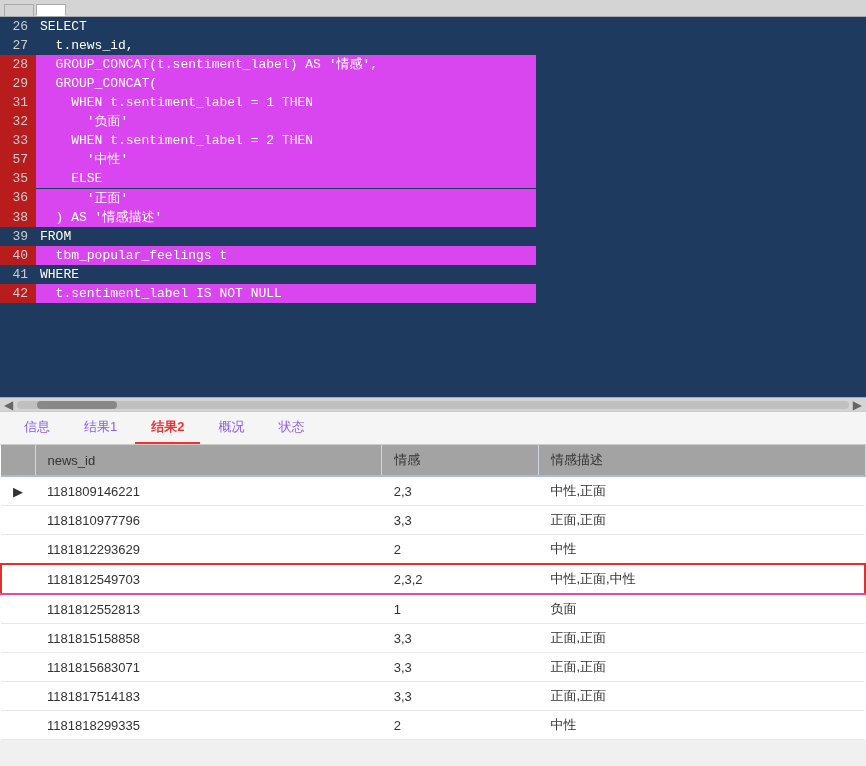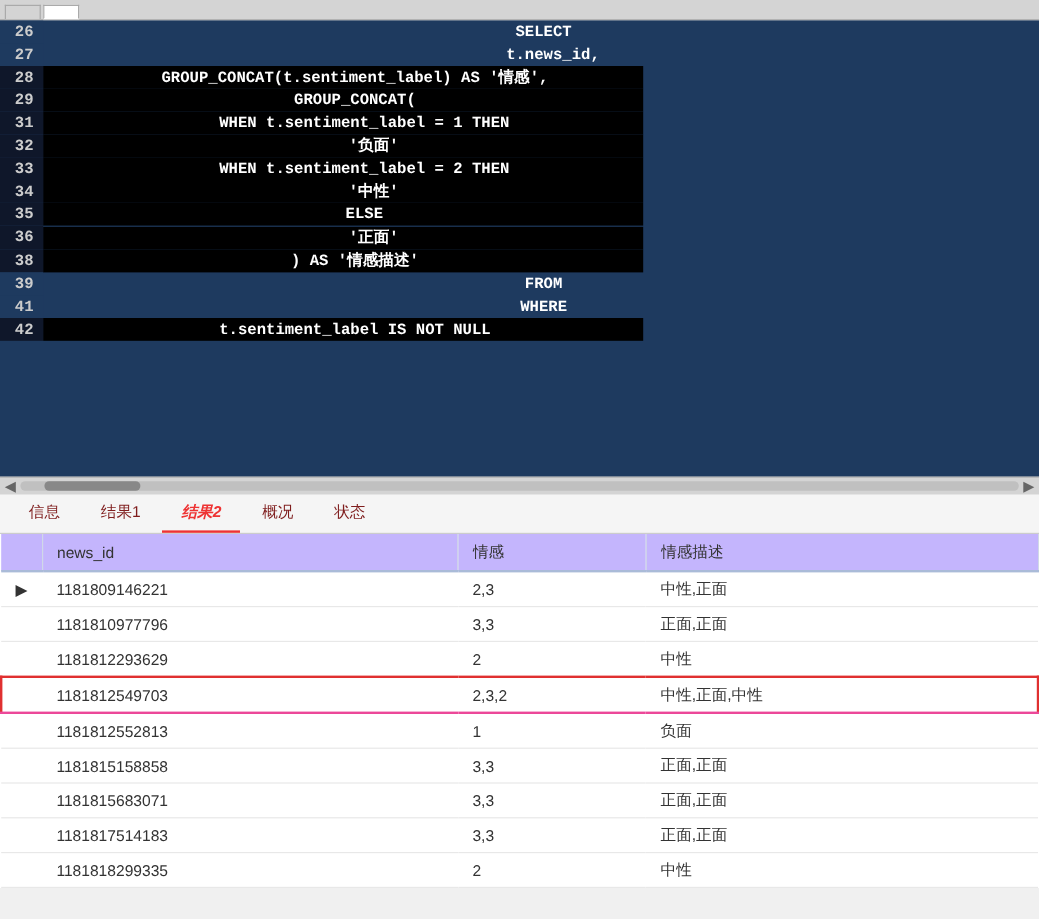--- a/index.html
+++ b/index.html
@@ -40,21 +40,20 @@
     
     .editor-area {
       background: #1e3a5f;
       color: #fff;
       font-family: Consolas, "Courier New", monospace;
       font-size: 13px;
       padding: 0;
       overflow-x: auto;
       height: 380px;
       position: relative;
-      font-weight: bold;
     }
 
     .code-table {
       width: 100%;
       border-collapse: collapse;
     }
     .code-table tr {
       line-height: 19px;
     }
     .line-num {
@@ -64,31 +63,30 @@
       padding-left: 4px;
       color: #ccc;
       user-select: none;
       background: #1e3a5f;
       vertical-align: top;
     }
     .line-code {
       padding-left: 4px;
       white-space: pre;
       color: #fff;
-      text-align: center;
     }
 
     
     .hl-blue .line-code {
-      background: #000000;
+      background: #d946ef;
       display: inline-block;
       min-width: 500px;
     }
     .hl-blue .line-num {
-      background: #0f172a;
+      background: #b91c1c;
     }
 
     
     .scroll-indicator {
       background: #d4d4d4;
       height: 14px;
       border-top: 1px solid #aaa;
       display: flex;
       align-items: center;
       padding: 0 4px;
@@ -115,45 +113,44 @@
     .bottom-tab-bar {
       display: flex;
       background: #f5f5f5;
       border-bottom: 1px solid #ccc;
       border-top: 1px solid #ccc;
       padding: 0 8px;
     }
     .bottom-tab {
       padding: 6px 16px;
       font-size: 13px;
-      color: #7f1d1d;
+      color: #8b5cf6;
       cursor: pointer;
       border-bottom: 2px solid transparent;
       margin-right: 2px;
     }
     .bottom-tab.active {
       color: #e33;
       border-bottom: 2px solid #e33;
       font-weight: bold;
-      font-style: italic;
     }
 
     
     .results-area {
       background: #fff;
       flex: 1;
       overflow: auto;
     }
     .results-table {
       width: 100%;
       border-collapse: collapse;
       font-size: 13px;
     }
     .results-table thead tr {
-      background: #c4b5fd;
+      background: #a3a3a3;
     }
     .results-table th {
       padding: 6px 12px;
       text-align: left;
       border-right: 1px solid #d0d8e8;
       border-bottom: 2px solid #aabbd8;
       color: #333;
       font-weight: normal;
     }
     .results-table td {
@@ -222,38 +219,42 @@
   </tr>
         <tr class="hl-blue">
     <td class="line-num">32</td>
     <td class="line-code">      '负面'</td>
   </tr>
         <tr class="hl-blue">
     <td class="line-num">33</td>
     <td class="line-code">    WHEN t.sentiment_label = 2 THEN</td>
   </tr>
         <tr class="hl-blue">
-    <td class="line-num">34</td>
+    <td class="line-num">57</td>
     <td class="line-code">      '中性'</td>
   </tr>
         <tr class="hl-blue">
     <td class="line-num">35</td>
     <td class="line-code">    ELSE</td>
   </tr>
         <tr class="hl-blue">
     <td class="line-num">36</td>
     <td class="line-code">      '正面'</td>
   </tr>
         <tr class="hl-blue">
     <td class="line-num">38</td>
     <td class="line-code">  ) AS '情感描述'</td>
   </tr>
         <tr>
     <td class="line-num">39</td>
     <td class="line-code">FROM</td>
+  </tr>
+        <tr class="hl-blue">
+    <td class="line-num">40</td>
+    <td class="line-code">  tbm_popular_feelings t</td>
   </tr>
         <tr>
     <td class="line-num">41</td>
     <td class="line-code">WHERE</td>
   </tr>
         <tr class="hl-blue">
     <td class="line-num">42</td>
     <td class="line-code">  t.sentiment_label IS NOT NULL</td>
   </tr>
       </tbody>

